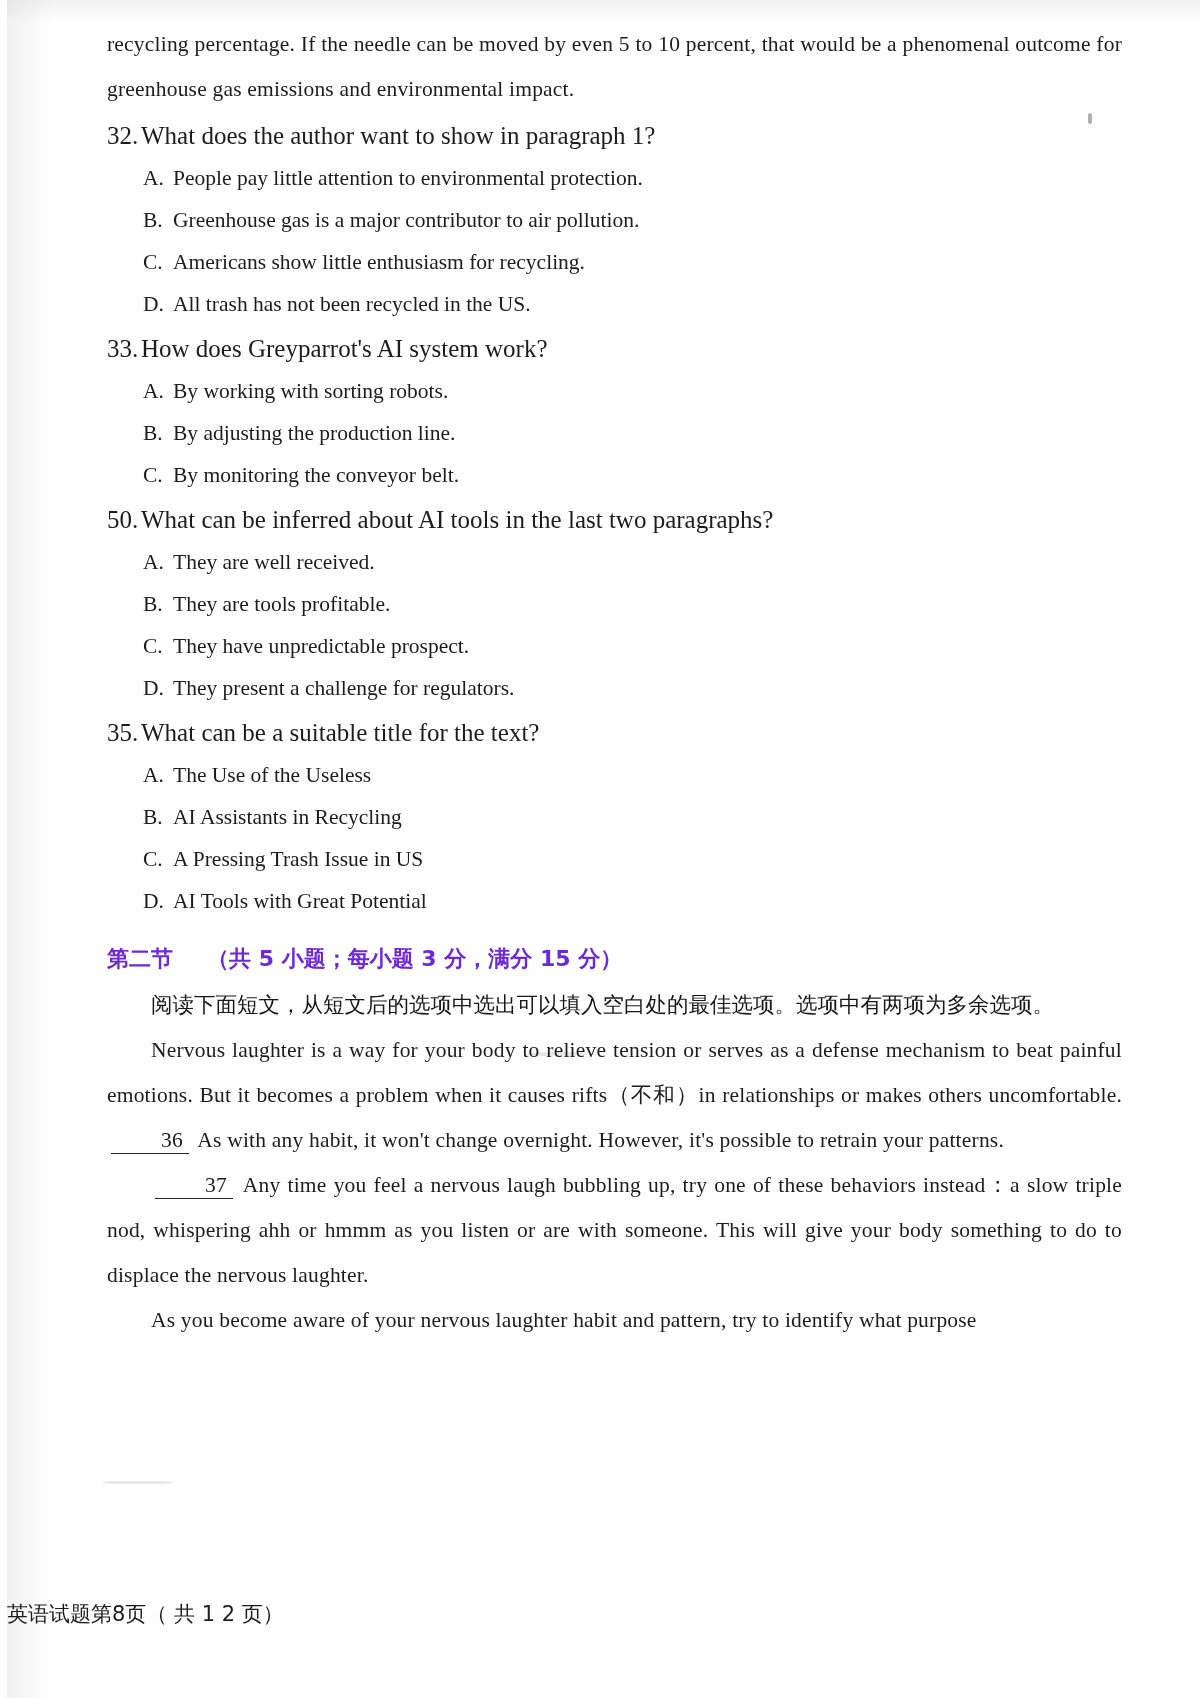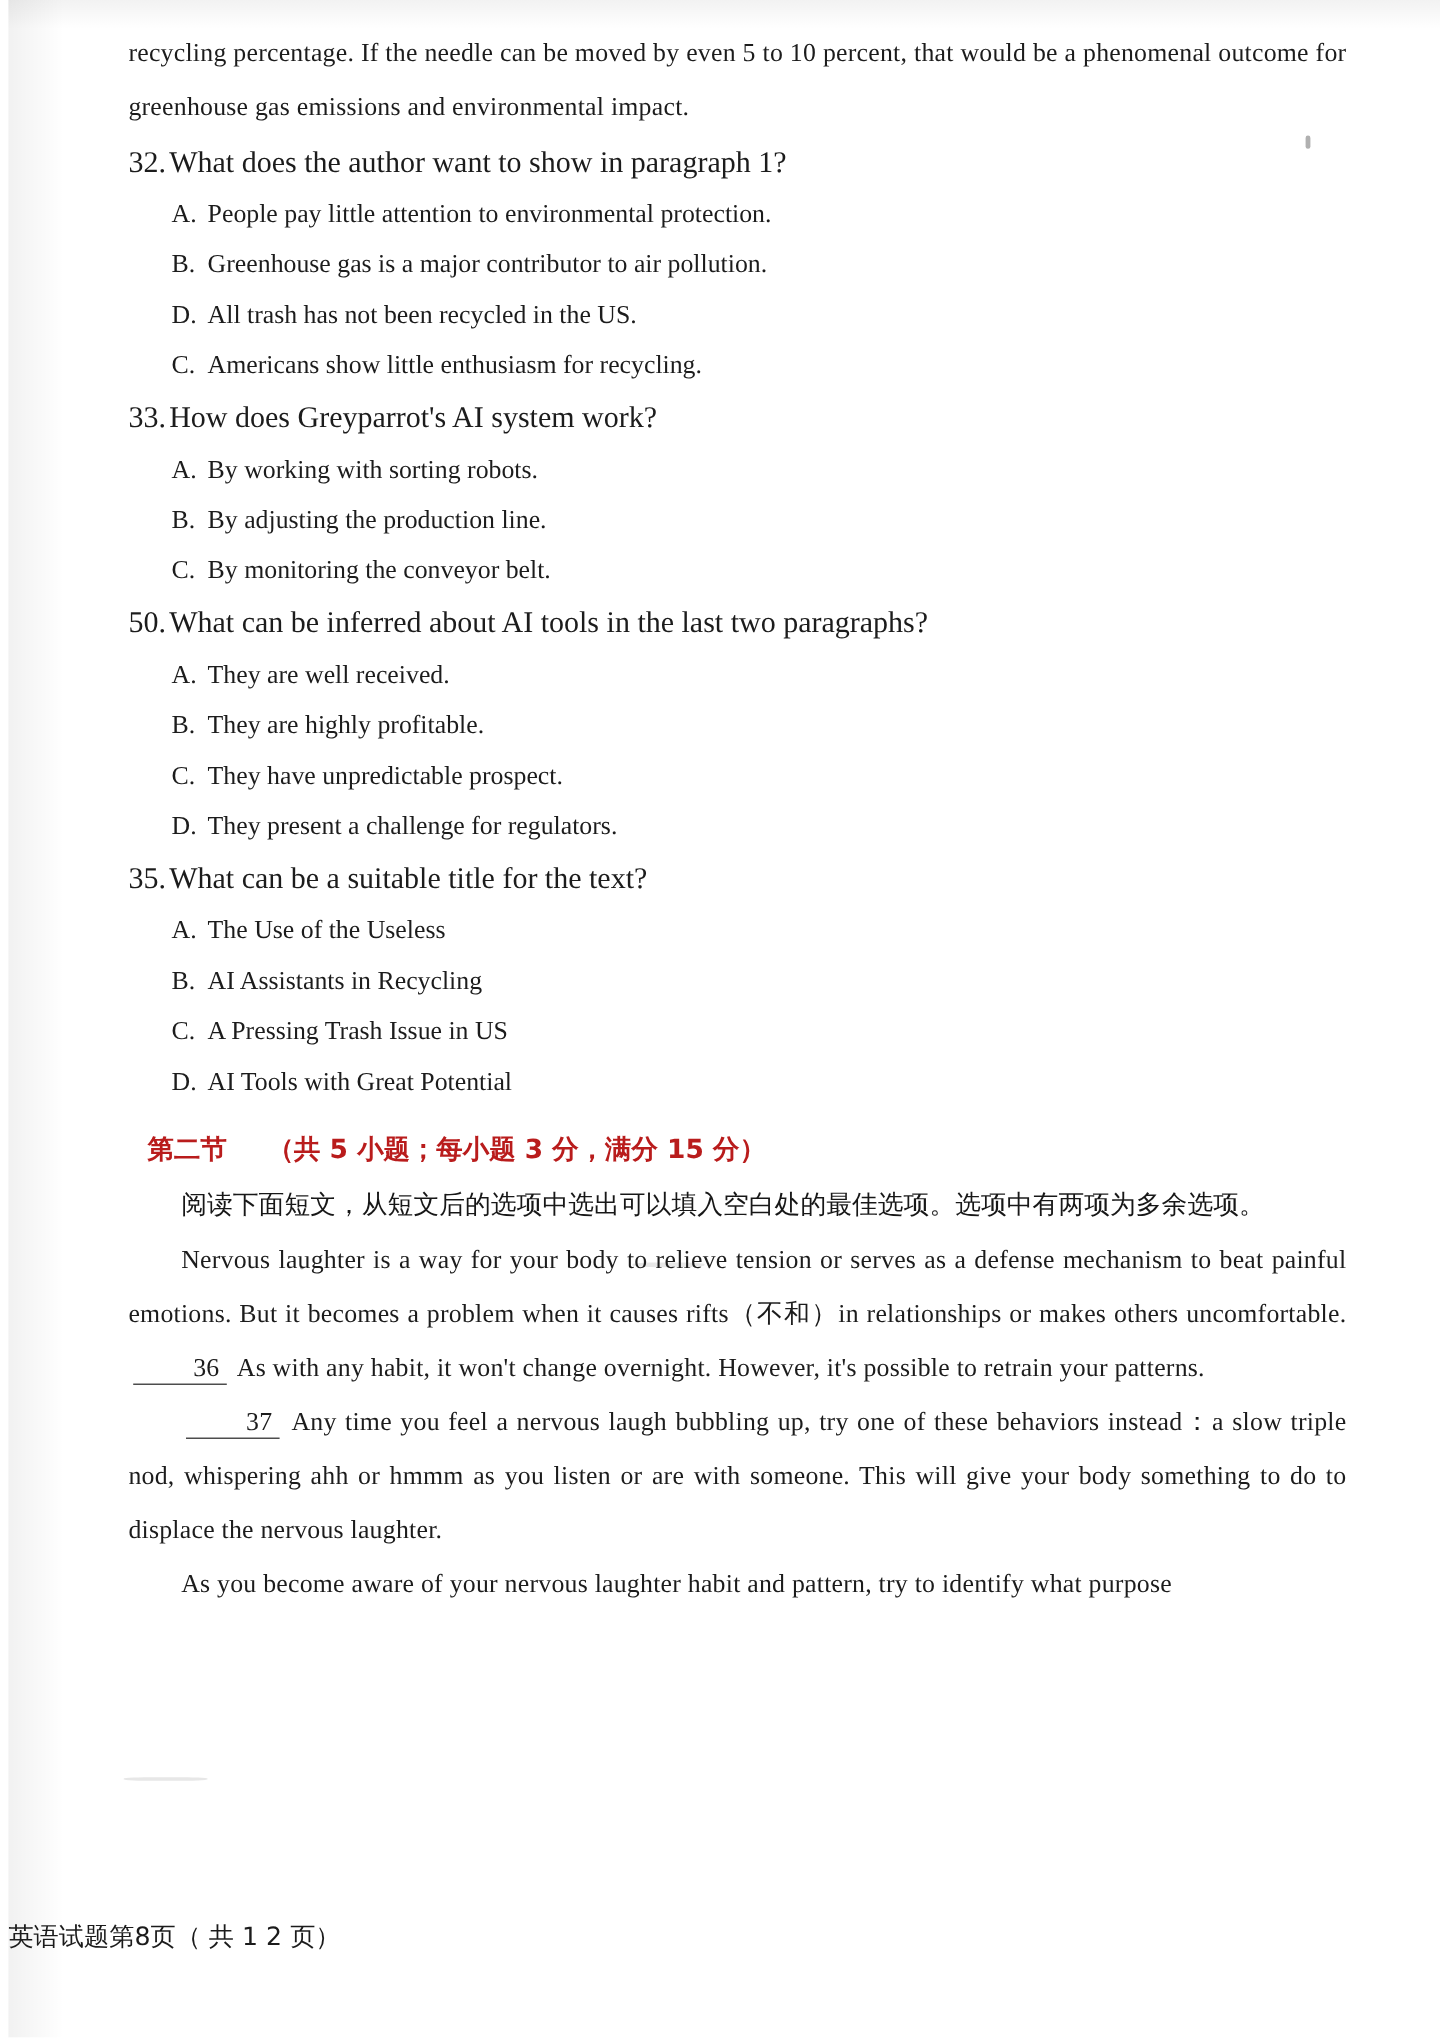--- a/index.html
+++ b/index.html
@@ -62,22 +62,21 @@
   .opt-letter {
     display: inline-block;
     min-width: 30px;
   }
   .section-head {
     font-size: 22px;
     line-height: 46px;
     margin-top: 14px;
     font-family: "DejaVu Sans", sans-serif;
     font-weight: 600;
-    color: #b91c1c;
-    margin-left: 16px;
+    color: #6d28d9;
   }
   .section-head .gap {
     display: inline-block;
     width: 34px;
   }
   .cn-para {
     font-size: 21.5px;
     line-height: 46px;
     font-family: "DejaVu Sans", sans-serif;
     text-align: justify;
@@ -149,25 +148,25 @@
     <div class="q-line">
       <span class="q-num">32.</span><span>What does the author want to show in paragraph 1?</span>
     </div>
     <div class="opt-line">
       <span class="opt-letter">A.</span><span>People pay little attention to environmental protection.</span>
     </div>
     <div class="opt-line">
       <span class="opt-letter">B.</span><span>Greenhouse gas is a major contributor to air pollution.</span>
     </div>
     <div class="opt-line">
+      <span class="opt-letter">C.</span><span>Americans show little enthusiasm for recycling.</span>
+    </div>
+    <div class="opt-line">
       <span class="opt-letter">D.</span><span>All trash has not been recycled in the US.</span>
     </div>
-    <div class="opt-line">
-      <span class="opt-letter">C.</span><span>Americans show little enthusiasm for recycling.</span>
-    </div>
 
     <div class="q-line">
       <span class="q-num">33.</span><span>How does Greyparrot's AI system work?</span>
     </div>
     <div class="opt-line">
       <span class="opt-letter">A.</span><span>By working with sorting robots.</span>
     </div>
     <div class="opt-line">
       <span class="opt-letter">B.</span><span>By adjusting the production line.</span>
     </div>
@@ -175,21 +174,21 @@
       <span class="opt-letter">C.</span><span>By monitoring the conveyor belt.</span>
     </div>
 
     <div class="q-line">
       <span class="q-num">50.</span><span>What can be inferred about AI tools in the last two paragraphs?</span>
     </div>
     <div class="opt-line">
       <span class="opt-letter">A.</span><span>They are well received.</span>
     </div>
     <div class="opt-line">
-      <span class="opt-letter">B.</span><span>They are highly profitable.</span>
+      <span class="opt-letter">B.</span><span>They are tools profitable.</span>
     </div>
     <div class="opt-line">
       <span class="opt-letter">C.</span><span>They have unpredictable prospect.</span>
     </div>
     <div class="opt-line">
       <span class="opt-letter">D.</span><span>They present a challenge for regulators.</span>
     </div>
 
     <div class="q-line">
       <span class="q-num">35.</span><span>What can be a suitable title for the text?</span>

